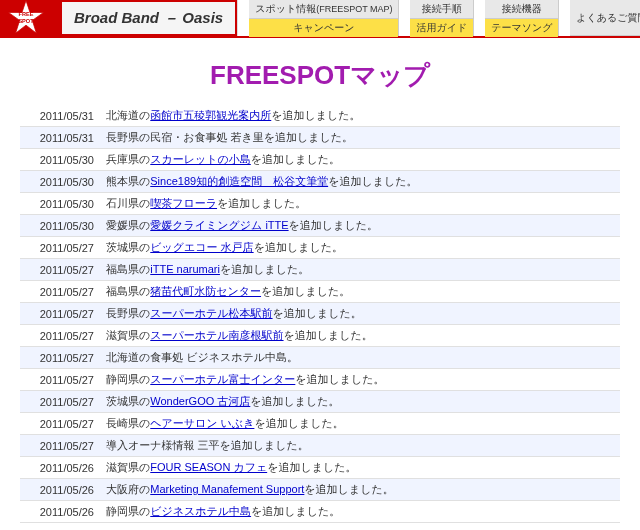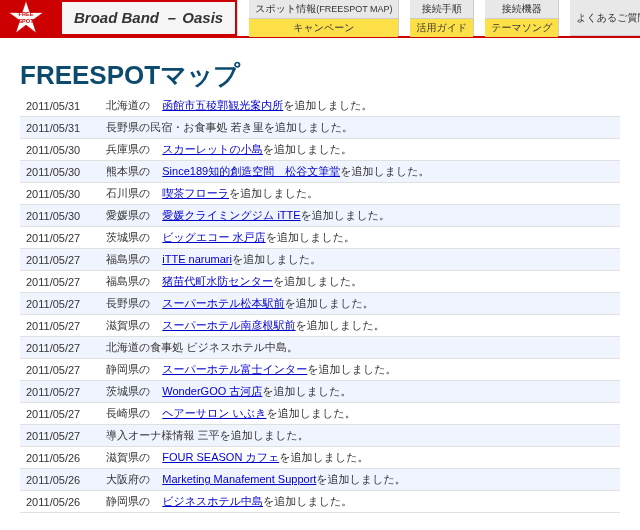--- a/index.html
+++ b/index.html
@@ -77,22 +77,23 @@
     }
 
     
     #main {
       padding: 10px 20px;
     }
 
     #page-title {
       font-size: 26px;
       font-weight: bold;
-      margin: 10px 0 2px 0;
-      color: #0c4a6e;
+      text-align: center;
+      margin: 10px 0 12px 0;
+      color: #a21caf;
     }
 
     
     #news-table {
       width: 100%;
       border-collapse: collapse;
     }
 
     #news-table tr {
       border-bottom: 1px solid #e0e0e0;
@@ -109,32 +110,31 @@
     #news-table td {
       padding: 3px 6px;
       font-size: 11px;
       color: #333;
     }
 
     .date-cell {
       width: 80px;
       color: #555;
       white-space: nowrap;
-      text-align: left;
+      text-align: right;
       padding-right: 10px;
     }
 
     .news-cell {
       text-align: left;
     }
 
     .news-cell a {
       color: #0000cc;
       text-decoration: underline;
-      margin-left: 12px;
     }
 
     
     .star-logo {
       width: 40px;
       height: 40px;
     }
   </style>
 </head>
 <body>

